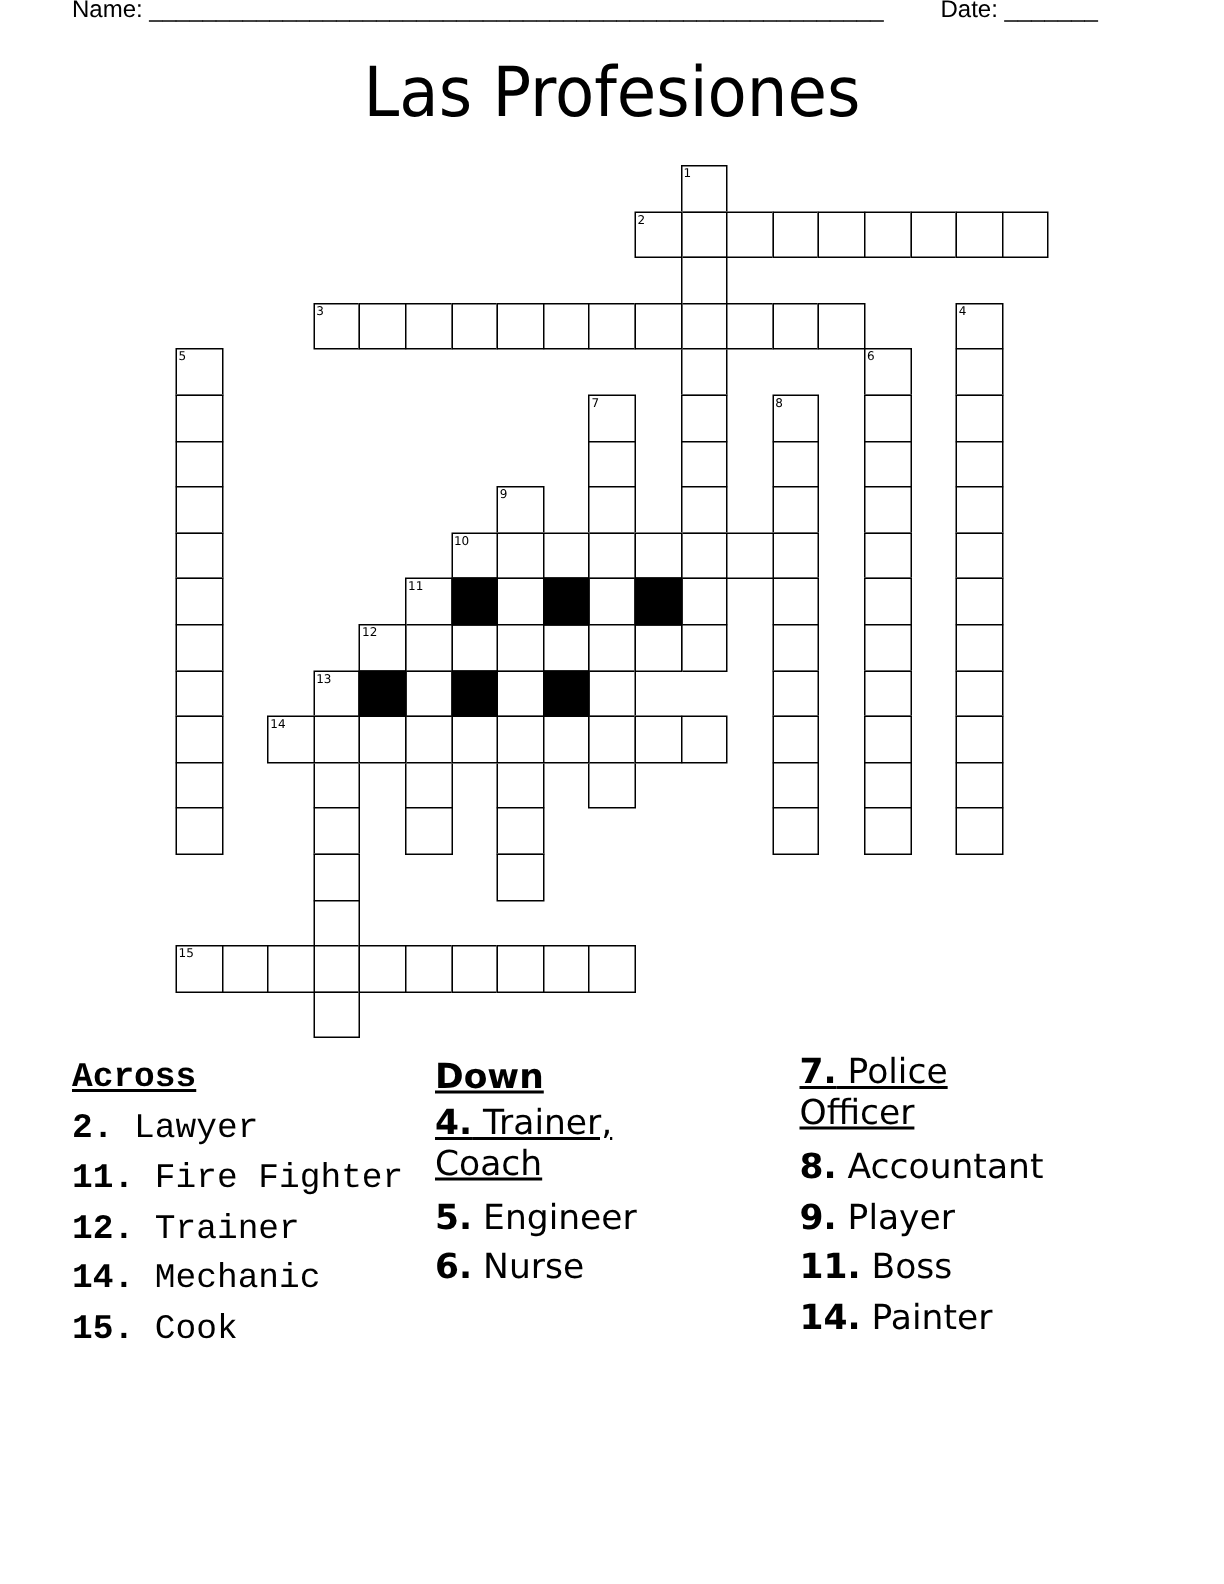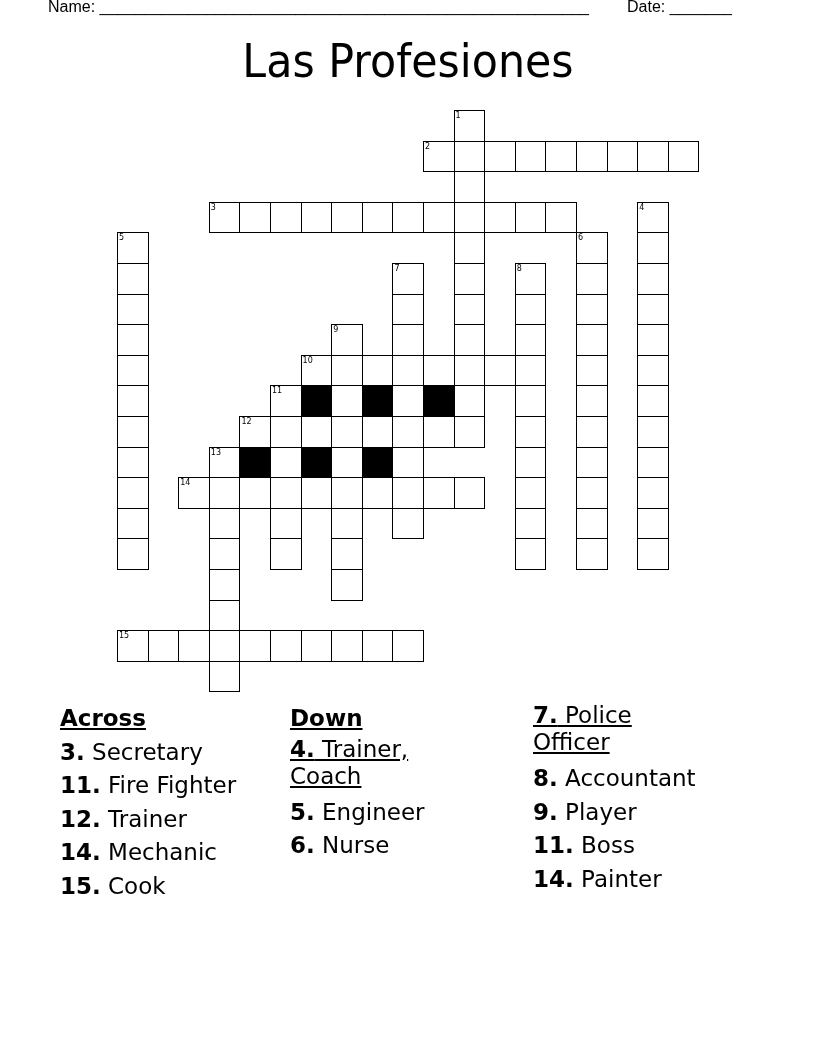--- a/index.html
+++ b/index.html
@@ -9,21 +9,21 @@
   .title { position: absolute; top: 34px; left: 0; width: 816px; text-align: center; font-family: "DejaVu Sans", sans-serif; font-size: 46px; font-weight: normal; letter-spacing: 0px; transform: scaleX(0.93); }
   #grid { position: absolute; left: 0; top: 0; width: 816px; height: 700px; }
   .cell { position: absolute; box-sizing: border-box; width: 31.6px; height: 31.6px; border: 1.6px solid #000; background: #fff; }
   .cell.black { background: #000; }
   .cell .num { position: absolute; top: 0px; left: 1px; font-family: "DejaVu Sans", sans-serif; font-size: 8px; line-height: 9px; }
   .clues { position: absolute; top: 702px; font-family: "DejaVu Sans", sans-serif; font-size: 23px; line-height: 33.5px; }
   .clues .heading { font-weight: bold; text-decoration: underline; display: block; }
   .clue { display: block; }
   .clue .n { font-weight: bold; }
   .clue.wrap { line-height: 27px; margin-bottom: 6px; text-decoration: underline; }
-  #col-across { left: 60px; width: 230px; }
+  #col-across { left: 48px; width: 230px; font-family: Liberation Mono, monospace; }
   #col-down { left: 290px; width: 230px; }
   #col-down2 { left: 533px; width: 230px; top: 702px; }
 </style>
 </head>
 <body>
 
 <div class="header-line">Name: _______________________________________________________</div>
 <div class="date-line">Date: _______</div>
 
 <div class="title">Las Profesiones</div>
@@ -191,21 +191,21 @@
     <div class="cell black" style="left: 300.6px; top: 385.4px;"></div>
     <div class="cell black" style="left: 361.8px; top: 385.4px;"></div>
     <div class="cell black" style="left: 423px; top: 385.4px;"></div>
     <div class="cell black" style="left: 239.4px; top: 446.6px;"></div>
     <div class="cell black" style="left: 300.6px; top: 446.6px;"></div>
     <div class="cell black" style="left: 361.8px; top: 446.6px;"></div>
   </div>
 
 <div class="clues" id="col-across">
   <span class="heading">Across</span>
-  <span class="clue"><span class="n">3.</span><span> Secretary</span></span>
+  <span class="clue"><span class="n">2.</span><span> Lawyer</span></span>
   <span class="clue"><span class="n">11.</span><span> Fire Fighter</span></span>
   <span class="clue"><span class="n">12.</span><span> Trainer</span></span>
   <span class="clue"><span class="n">14.</span><span> Mechanic</span></span>
   <span class="clue"><span class="n">15.</span><span> Cook</span></span>
 </div>
 
 <div class="clues" id="col-down">
   <span class="heading">Down</span>
   <span class="clue wrap" style="width:150px"><span class="n">4.</span><span> Trainer, Coach</span></span>
   <span class="clue"><span class="n">5.</span><span> Engineer</span></span>

